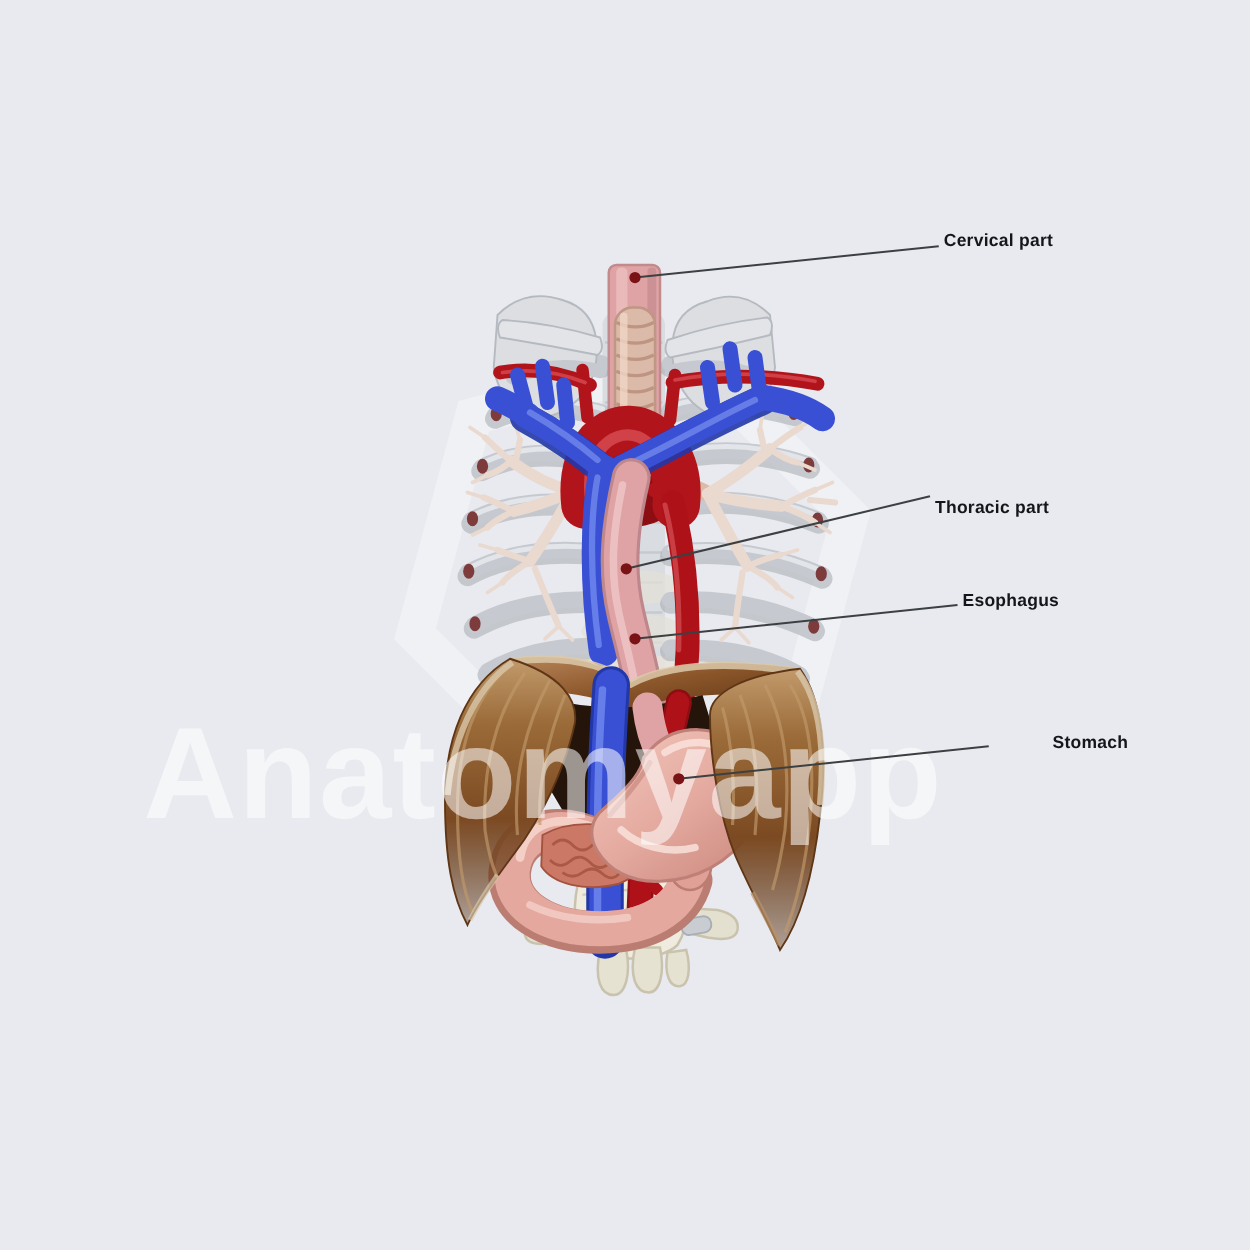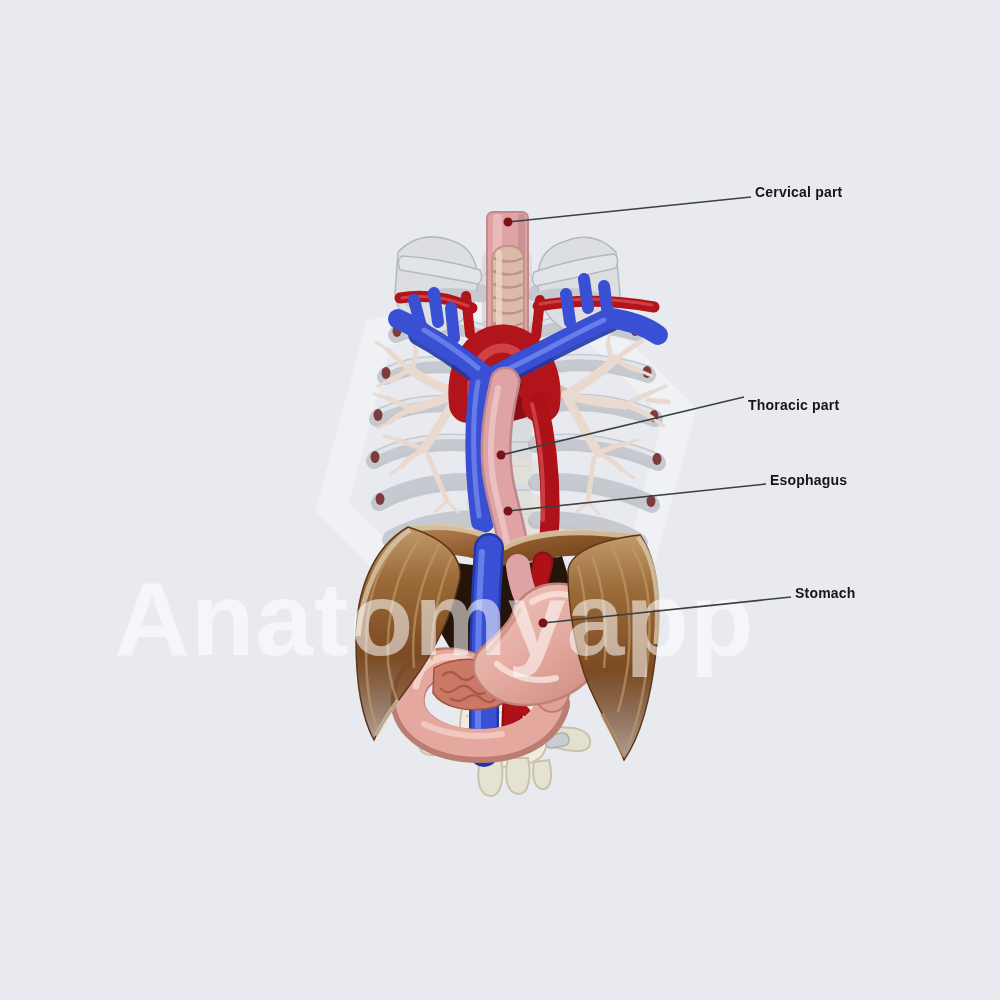--- a/index.html
+++ b/index.html
@@ -19,21 +19,21 @@
   }
   .anno-label{
     position:absolute;
     font-size:14px;font-weight:700;color:#14161a;
     white-space:nowrap;letter-spacing:0.2px;
     cursor:pointer;
   }
   #label-cervical{left:755px;top:184px;}
   #label-thoracic{left:748px;top:385px;margin-top:12px;}
   #label-esophagus{left:770px;top:472px;text-align:right;}
-  #label-stomach{left:795px;top:585px;}
+  #label-stomach{left:842px;top:585px;}
 </style>
 </head>
 <body>
 
 <div id="stage">
 
   <svg id="art" width="1000" height="1000" viewBox="0 0 1000 1000">
     <defs>
       <linearGradient id="gDia" x1="0" y1="0" x2="0" y2="1">
         <stop offset="0" stop-color="#c29a6b"></stop>

